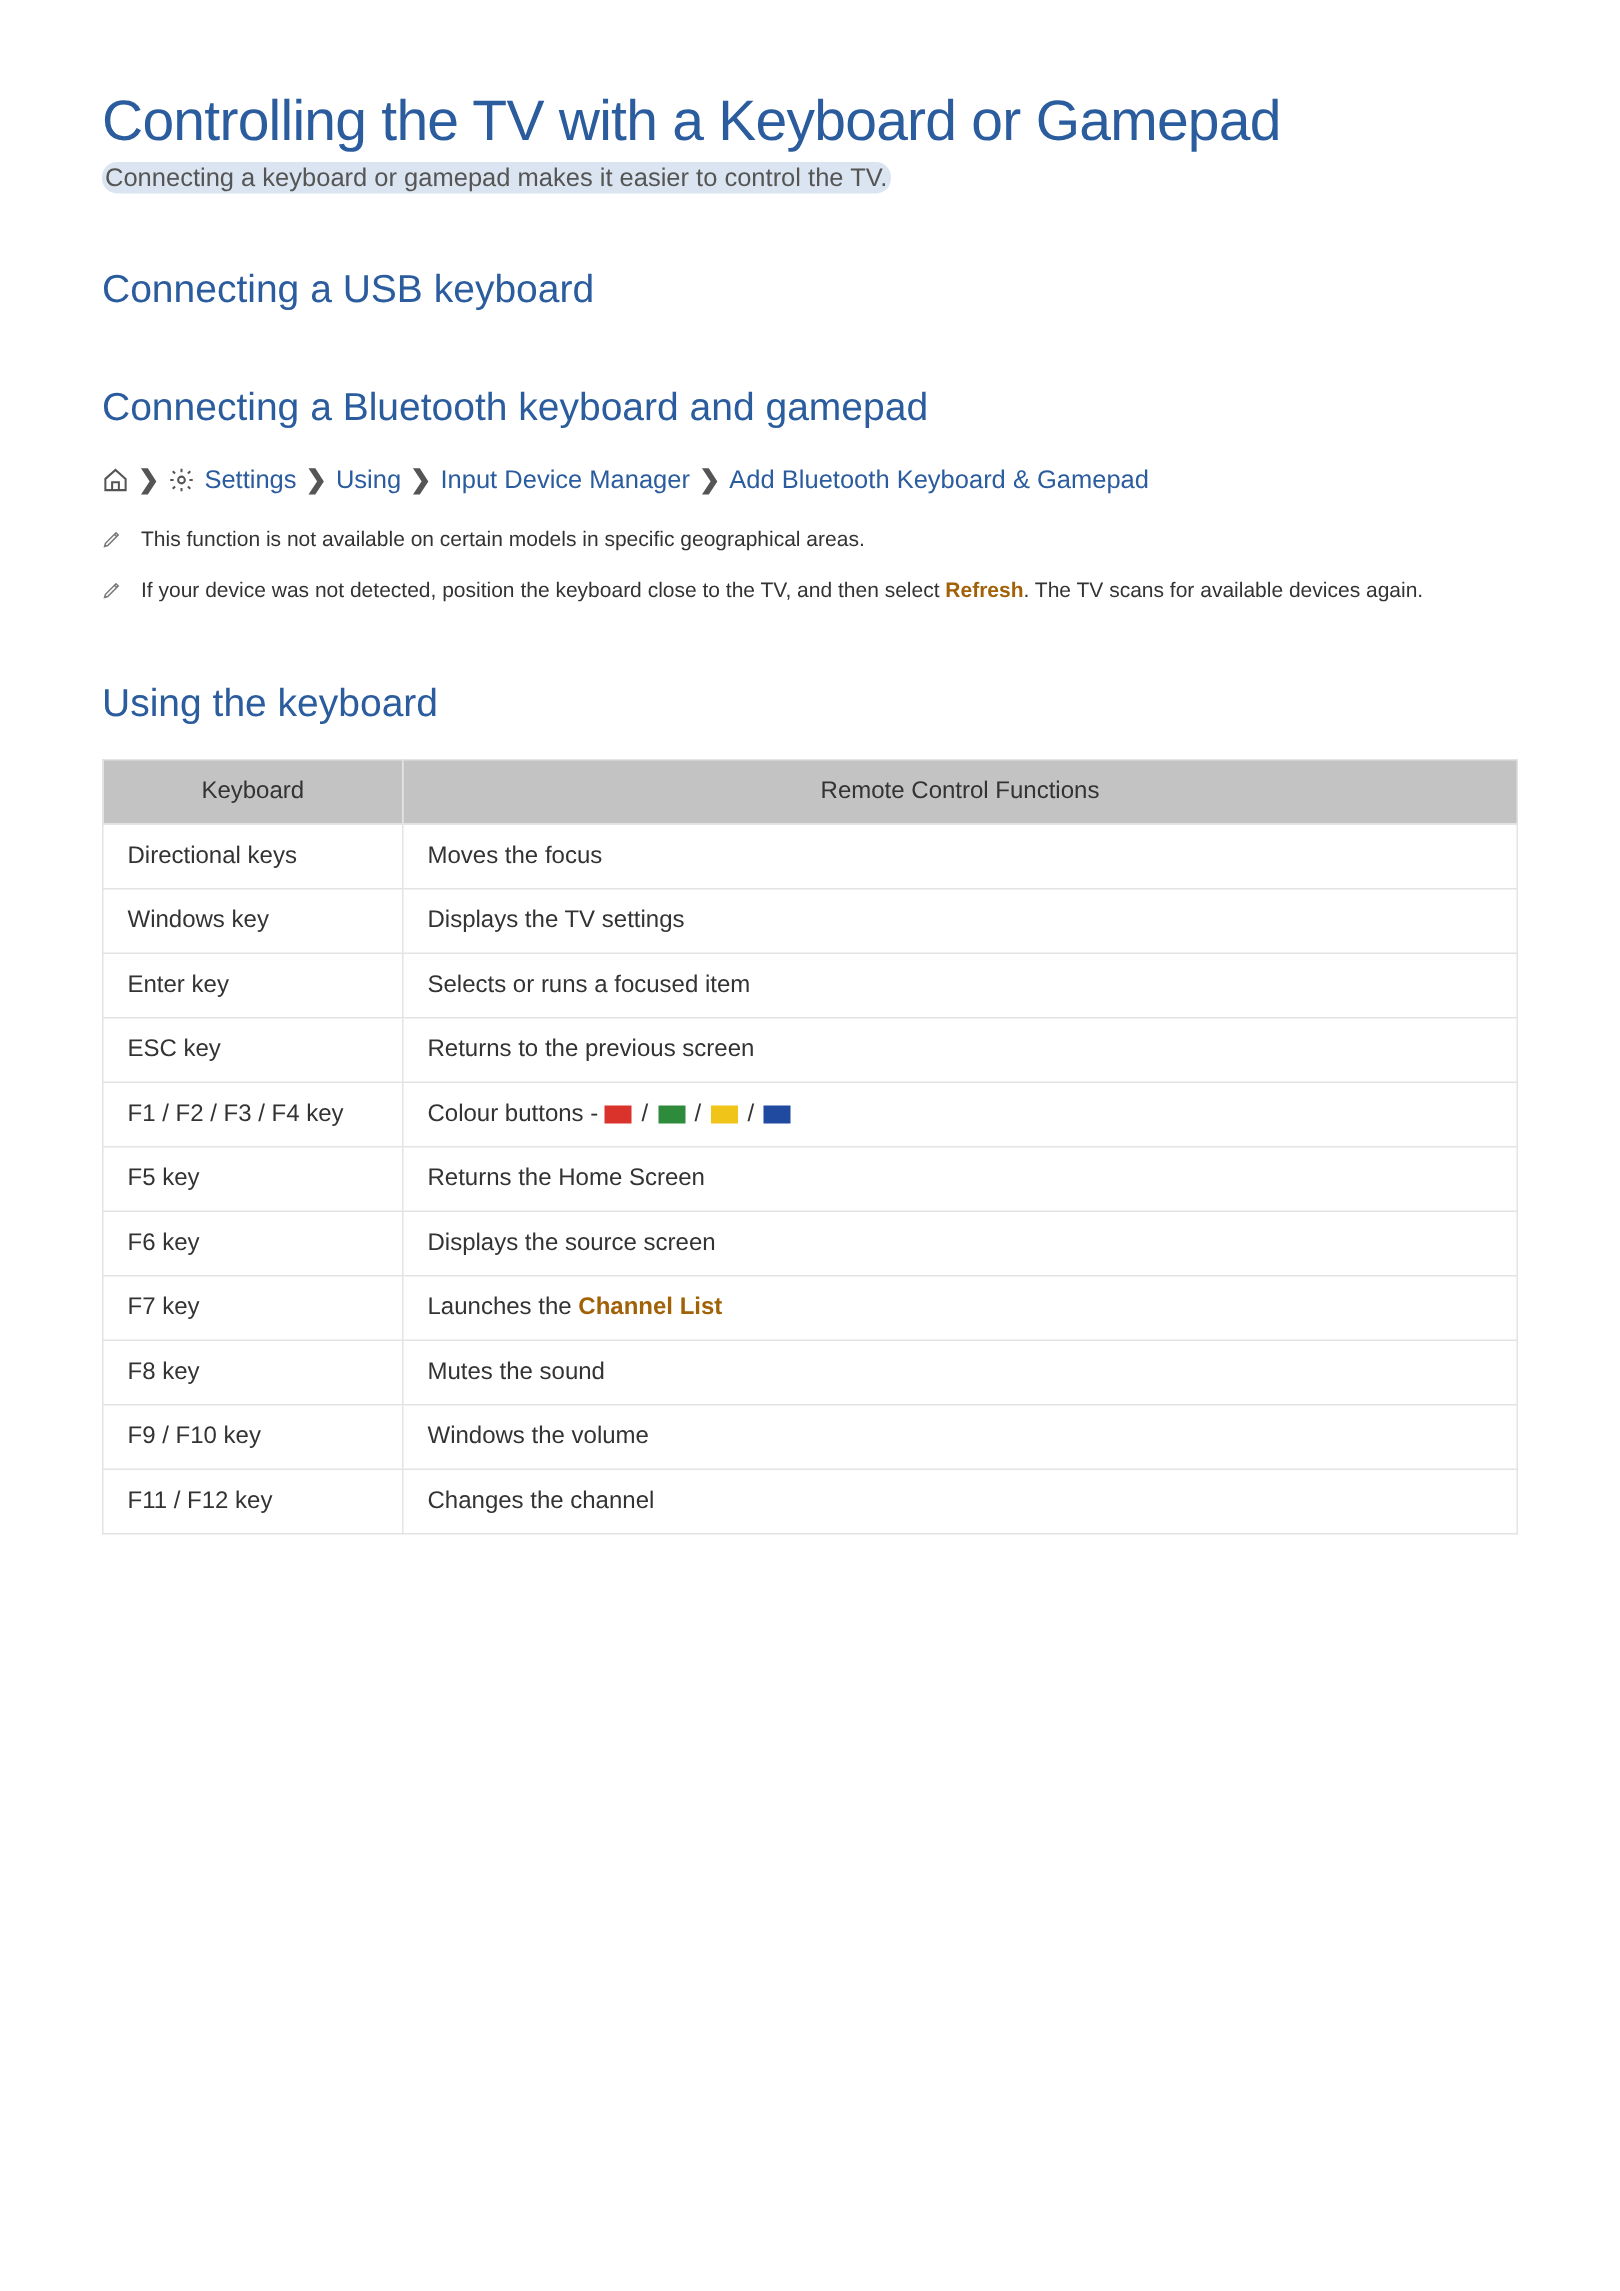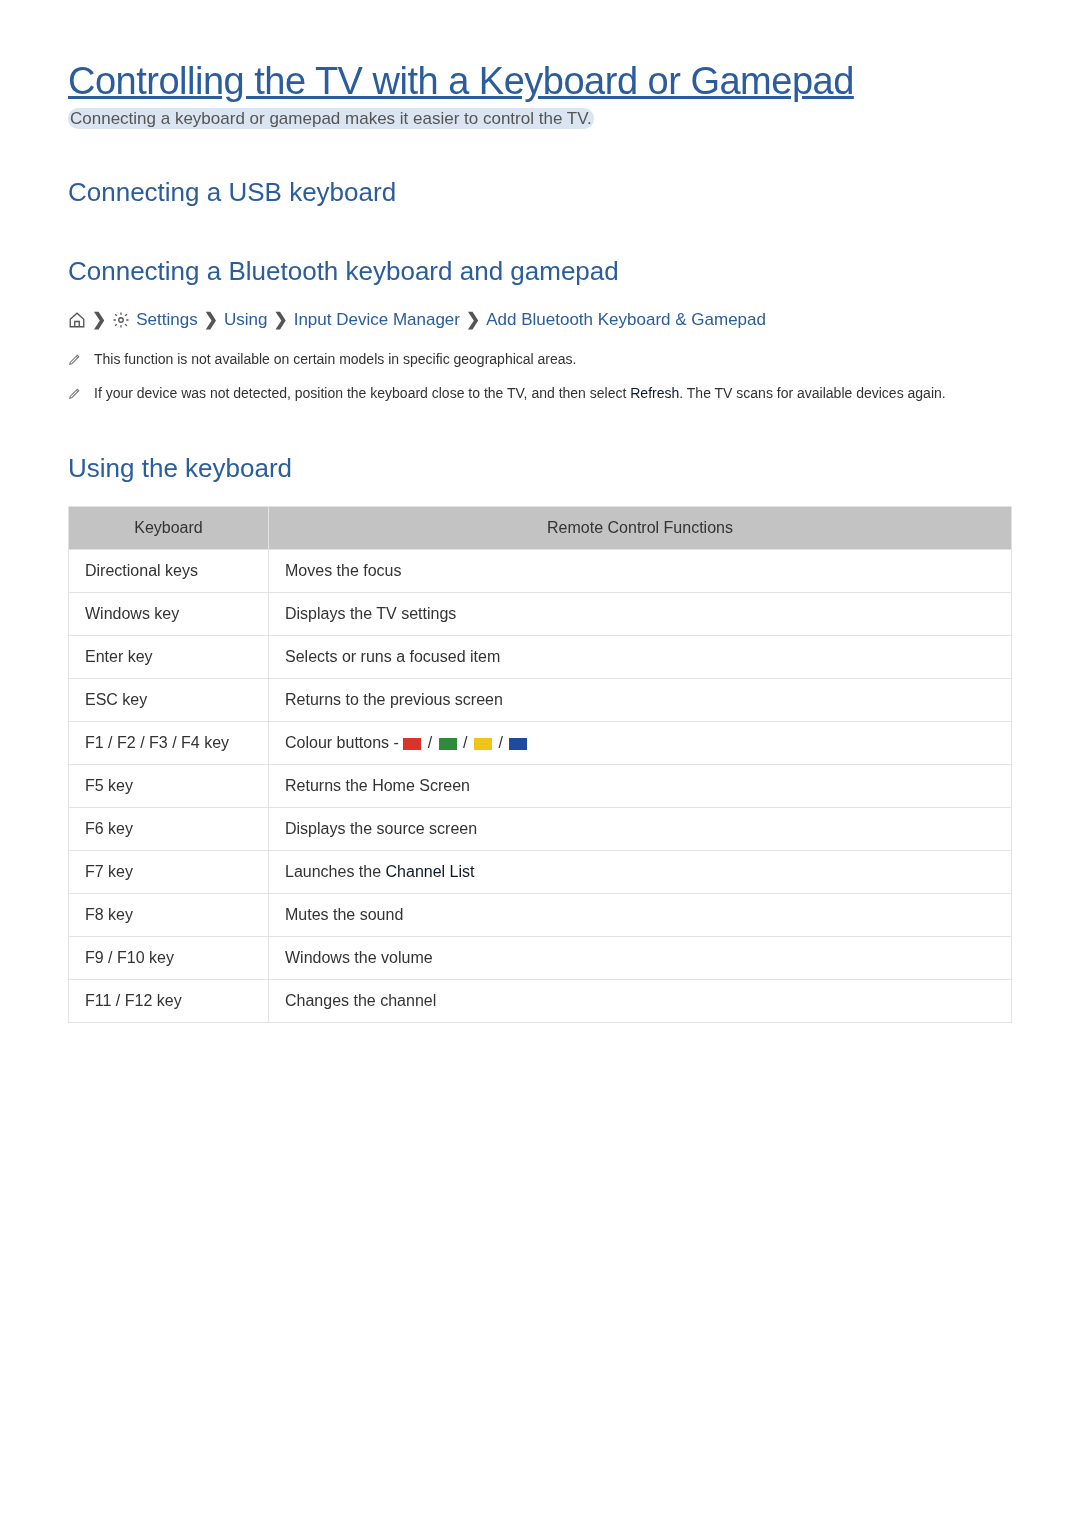--- a/index.html
+++ b/index.html
@@ -9,21 +9,20 @@
       color: #333;
       padding: 60px 68px;
       width: 1080px;
     }
     .page-title {
       font-size: 38px;
       font-weight: 500;
       color: #2a5c9e;
       letter-spacing: -0.5px;
       margin-bottom: 6px;
-      text-decoration: underline;
     }
     .page-subtitle {
       font-size: 17px;
       color: #555;
       background: #dbe5f1;
       display: inline;
       padding: 1px 2px;
       border-radius: 10px;
     }
     .section {
@@ -61,21 +60,21 @@
       line-height: 1.6;
     }
     .pencil-icon {
       flex-shrink: 0;
       width: 14px;
       height: 20px;
       margin-top: 2px;
       position: relative;
     }
     .pencil-icon svg { width: 14px; height: 18px; display:block; }
-    .inline-link { color: #0f172a; font-weight: 400; }
+    .inline-link { color: #a16207; font-weight: 700; }
     table.kb-table {
       width: 100%;
       border-collapse: collapse;
       margin-top: 10px;
       padding-left: 47px;
     }
     table.kb-table th, table.kb-table td {
       border: 1px solid #e3e3e3;
       padding: 12px 16px;
       font-size: 16px;

